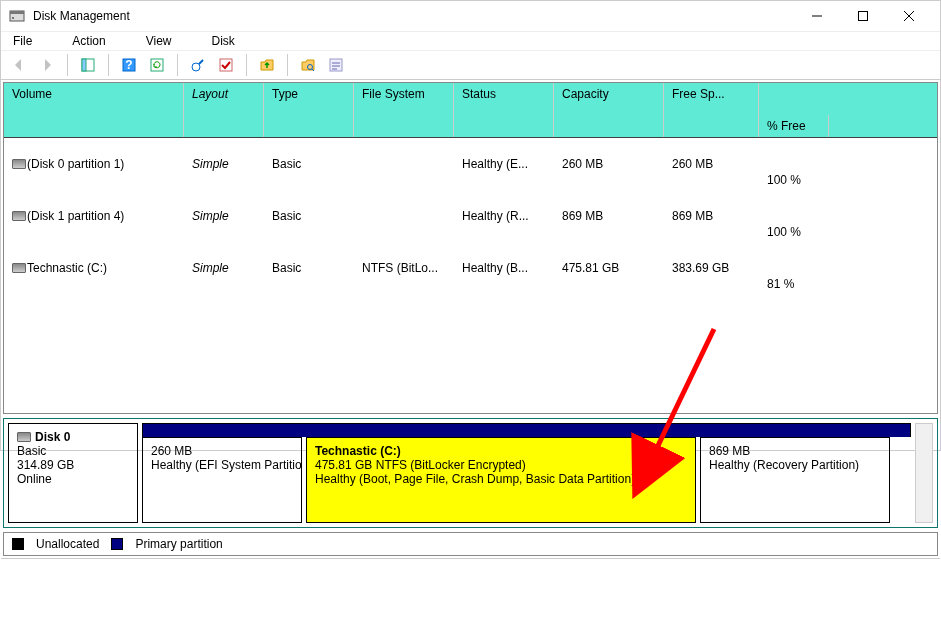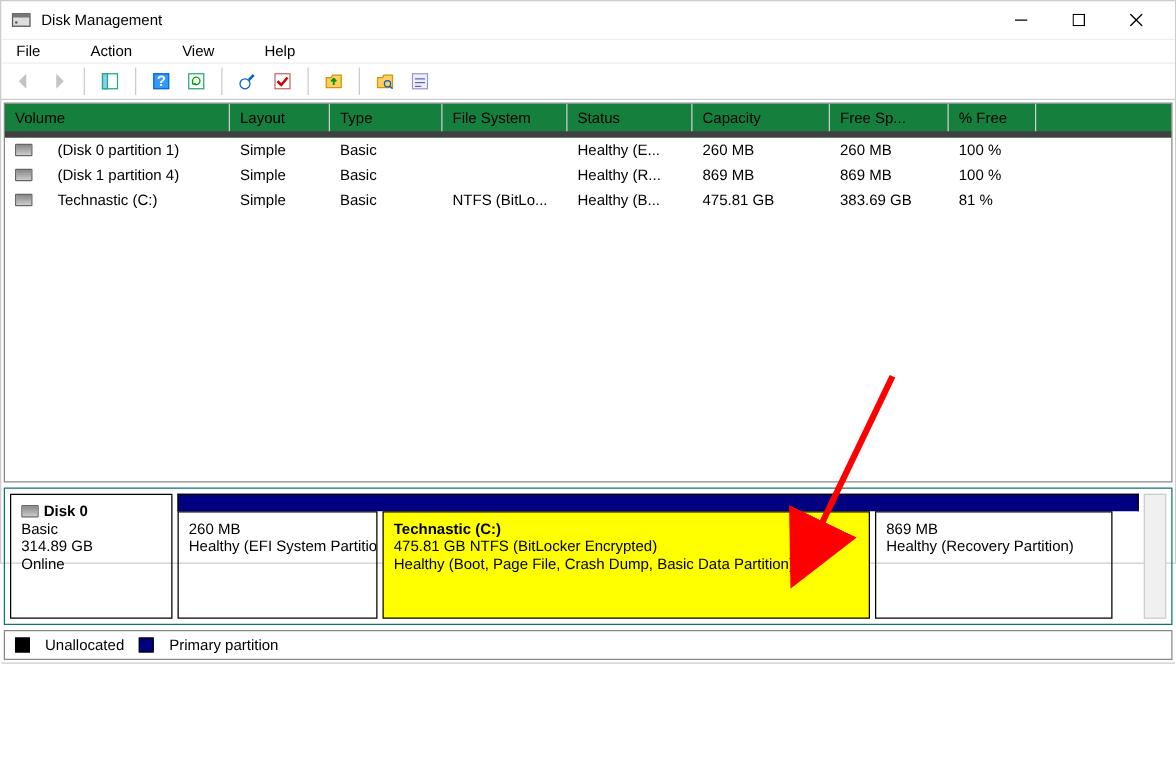--- a/index.html
+++ b/index.html
@@ -20,30 +20,30 @@
 .menubar .menu-item { color:#000; padding:2px 4px; }
 
 
 .toolbar { height:32px; display:flex; align-items:center; padding:2px 6px; border-bottom:1px solid #ccc; gap:4px; }
 .toolbar .sep { width:1px; height:22px; background:#ccc; margin:0 4px; }
 .tool-btn { width:24px; height:24px; display:flex; align-items:center; justify-content:center; color:#555; border-radius:2px;}
 .tool-btn.disabled { opacity:0.5; }
 
 
 .vol-table { flex:0 0 auto; border:1px solid #888; margin:2px; }
-.vol-header { display:flex; background:#15803d; border-bottom:5px solid #404040;justify-content:space-between; }
+.vol-header { display:flex; background:#5eead4; border-bottom:1px solid #404040;justify-content:space-between; }
 .vol-header .col { padding:4px 8px; border-right:1px solid #ccc; position:relative; }
 .vol-header .col:last-child { border-right:none; }
 .vol-body { height:275px; overflow:auto; }
 .vol-row { display:flex; padding:2px 0; }
-.vol-row .cell { padding:1px 8px; white-space:nowrap; overflow:hidden; text-overflow:ellipsis; display:flex; align-items:center; gap:20px;}
+.vol-row .cell { padding:1px 8px; white-space:nowrap; overflow:hidden; text-overflow:ellipsis; display:flex; align-items:center; gap:1px;}
 .vol-icon { width:14px; height:10px; background:linear-gradient(#888,#ccc); border:1px solid #666; border-radius:1px; display:inline-block; }
 
 
-.c0{width:180px;} .c1{width:80px;} .c2{width:90px;} .c3{width:100px;} .c4{width:100px;} .c5{width:110px;} .c6{width:95px;} .c7{width:70px;} .c8{flex:1;}
+.c0{width:180px;} .c1{width:80px;font-style:italic;} .c2{width:90px;} .c3{width:100px;} .c4{width:100px;} .c5{width:110px;} .c6{width:95px;} .c7{width:70px;margin-top:32px;} .c8{flex:1;}
 
 
 .disk-pane { border:1px solid #0f766e; margin:2px; padding:4px; position:relative; }
 .disk-row { display:flex; height:100px; gap:4px; }
 .disk-info { width:130px; border:1px solid #000; padding:6px 8px; }
 .disk-info .name { font-weight:bold; }
 .disk-parts { flex:1; display:flex; flex-direction:column; }
 .disk-parts .blue-bar { height:14px; background:#000080; border:1px solid #000; border-bottom:none; }
 .disk-parts .parts { flex:1; display:flex; gap:4px; }
 .part { border:1px solid #000; padding:6px 8px; overflow:hidden; white-space:nowrap; }
@@ -97,21 +97,21 @@
             <line x1="10" y1="0" x2="0" y2="10" stroke="#000"></line>
           </svg>
         </div>
     </div>
   </div>
 
   <div class="menubar">
     <span class="menu-item">File</span>
     <span class="menu-item">Action</span>
     <span class="menu-item">View</span>
-    <span class="menu-item">Help</span>
+    <span class="menu-item">Disk</span>
   </div>
 
   <div class="toolbar">
     <div class="tool-btn disabled">
         <svg width="16" height="16">
           <path d="M10 2 L4 8 L10 14 Z" fill="#888"></path>
         </svg>
       </div>
     <div class="tool-btn disabled">
         <svg width="16" height="16">

